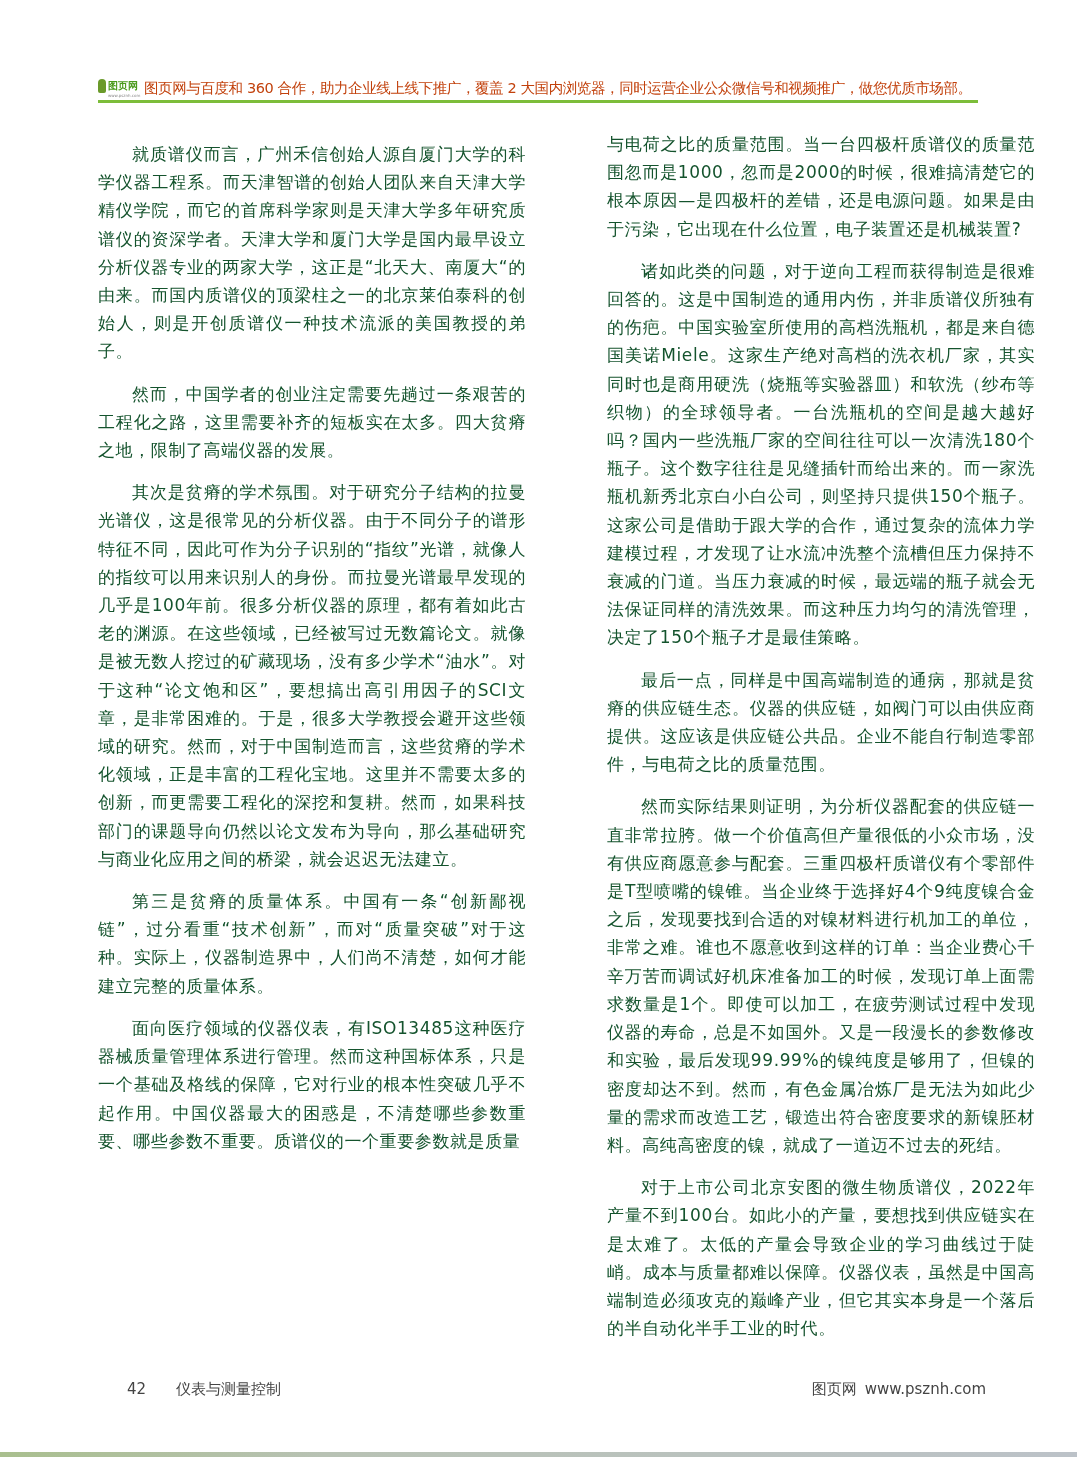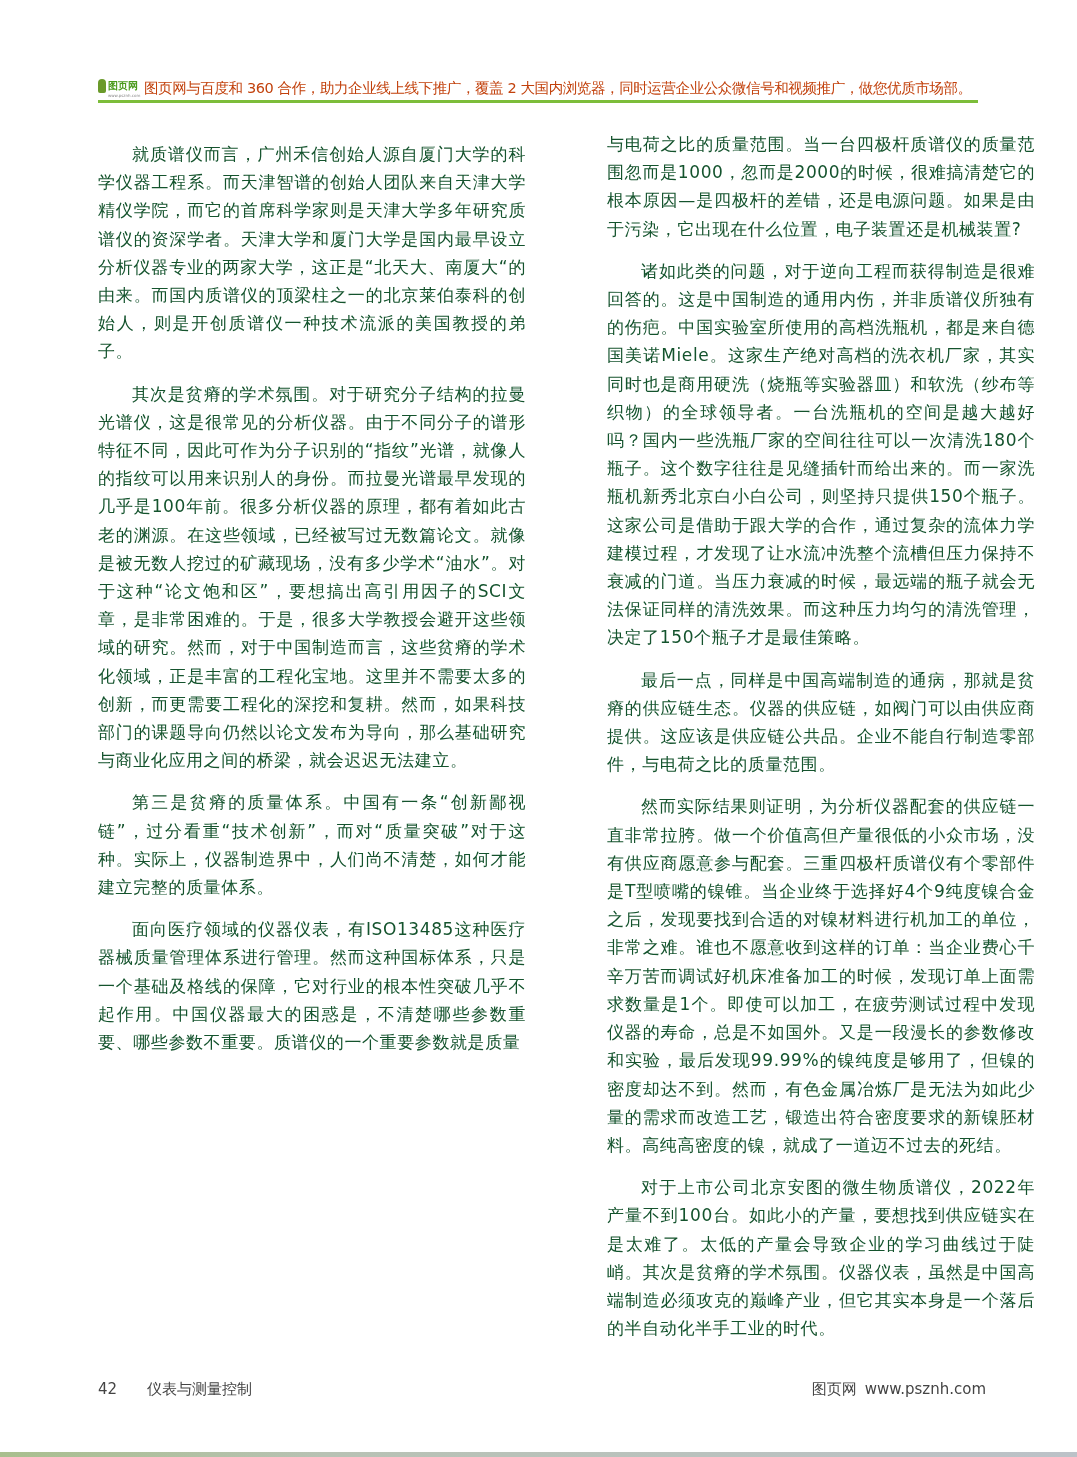--- a/index.html
+++ b/index.html
@@ -37,21 +37,21 @@
     text-align: justify; color: #14532d;
   }
   .col-left { left: 98px; }
   .col-right { left: 588px; top: 130px; margin-left: 19px; }
   .col p { margin: 0 0 14px 0; text-indent: 2em; }
   .col p.cont { text-indent: 0; }
   .footer {
     position: absolute; top: 1378px; left: 98px; width: 888px; height: 22px;
     font-size: 15px; color: #444; display: flex; align-items: center;
   }
-  .footer .page-num { margin-right: 30px; }
+  .footer .page-num { margin-right: 30px; margin-left: 29px; }
   .footer .mag { flex: 1; }
   .footer .site { letter-spacing: 0; }
   .bottom-bar {
     position: absolute; left: 0; bottom: 0; width: 1077px; height: 5px;
     background: linear-gradient(to right, #a9bf8e 0%, #b8c2b4 30%, #bcc2c8 100%);
   }
 </style>
 </head>
 <body>
 
@@ -62,31 +62,32 @@
       <span class="logo-text">图页网</span>
     </div>
     <span class="logo-url">www.psznh.com</span>
   </div>
   <span class="header-text">图页网与百度和 360 合作，助力企业线上线下推广，覆盖 2 大国内浏览器，同时运营企业公众微信号和视频推广，做您优质市场部。</span>
 </div>
 <div class="header-rule"></div>
 
 <div class="col col-left">
   <p>就质谱仪而言，广州禾信创始人源自厦门大学的科学仪器工程系。而天津智谱的创始人团队来自天津大学精仪学院，而它的首席科学家则是天津大学多年研究质谱仪的资深学者。天津大学和厦门大学是国内最早设立分析仪器专业的两家大学，这正是“北天大、南厦大“的由来。而国内质谱仪的顶梁柱之一的北京莱伯泰科的创始人，则是开创质谱仪一种技术流派的美国教授的弟子。</p>
+  <p>然而，中国学者的创业注定需要先趟过一条艰苦的工程化之路，这里需要补齐的短板实在太多。四大贫瘠之地，限制了高端仪器的发展。</p>
   <p>其次是贫瘠的学术氛围。对于研究分子结构的拉曼光谱仪，这是很常见的分析仪器。由于不同分子的谱形特征不同，因此可作为分子识别的“指纹”光谱，就像人的指纹可以用来识别人的身份。而拉曼光谱最早发现的几乎是100年前。很多分析仪器的原理，都有着如此古老的渊源。在这些领域，已经被写过无数篇论文。就像是被无数人挖过的矿藏现场，没有多少学术“油水”。对于这种“论文饱和区”，要想搞出高引用因子的SCI文章，是非常困难的。于是，很多大学教授会避开这些领域的研究。然而，对于中国制造而言，这些贫瘠的学术化领域，正是丰富的工程化宝地。这里并不需要太多的创新，而更需要工程化的深挖和复耕。然而，如果科技部门的课题导向仍然以论文发布为导向，那么基础研究与商业化应用之间的桥梁，就会迟迟无法建立。</p>
   <p>第三是贫瘠的质量体系。中国有一条“创新鄙视链”，过分看重“技术创新”，而对“质量突破”对于这种。实际上，仪器制造界中，人们尚不清楚，如何才能建立完整的质量体系。</p>
   <p>面向医疗领域的仪器仪表，有ISO13485这种医疗器械质量管理体系进行管理。然而这种国标体系，只是一个基础及格线的保障，它对行业的根本性突破几乎不起作用。中国仪器最大的困惑是，不清楚哪些参数重要、哪些参数不重要。质谱仪的一个重要参数就是质量</p>
 </div>
 
 <div class="col col-right">
   <p class="cont">与电荷之比的质量范围。当一台四极杆质谱仪的质量范围忽而是1000，忽而是2000的时候，很难搞清楚它的根本原因—是四极杆的差错，还是电源问题。如果是由于污染，它出现在什么位置，电子装置还是机械装置?</p>
   <p>诸如此类的问题，对于逆向工程而获得制造是很难回答的。这是中国制造的通用内伤，并非质谱仪所独有的伤疤。中国实验室所使用的高档洗瓶机，都是来自德国美诺Miele。这家生产绝对高档的洗衣机厂家，其实同时也是商用硬洗（烧瓶等实验器皿）和软洗（纱布等织物）的全球领导者。一台洗瓶机的空间是越大越好吗？国内一些洗瓶厂家的空间往往可以一次清洗180个瓶子。这个数字往往是见缝插针而给出来的。而一家洗瓶机新秀北京白小白公司，则坚持只提供150个瓶子。这家公司是借助于跟大学的合作，通过复杂的流体力学建模过程，才发现了让水流冲洗整个流槽但压力保持不衰减的门道。当压力衰减的时候，最远端的瓶子就会无法保证同样的清洗效果。而这种压力均匀的清洗管理，决定了150个瓶子才是最佳策略。</p>
   <p>最后一点，同样是中国高端制造的通病，那就是贫瘠的供应链生态。仪器的供应链，如阀门可以由供应商提供。这应该是供应链公共品。企业不能自行制造零部件，与电荷之比的质量范围。</p>
   <p>然而实际结果则证明，为分析仪器配套的供应链一直非常拉胯。做一个价值高但产量很低的小众市场，没有供应商愿意参与配套。三重四极杆质谱仪有个零部件是T型喷嘴的镍锥。当企业终于选择好4个9纯度镍合金之后，发现要找到合适的对镍材料进行机加工的单位，非常之难。谁也不愿意收到这样的订单：当企业费心千辛万苦而调试好机床准备加工的时候，发现订单上面需求数量是1个。即使可以加工，在疲劳测试过程中发现仪器的寿命，总是不如国外。又是一段漫长的参数修改和实验，最后发现99.99%的镍纯度是够用了，但镍的密度却达不到。然而，有色金属冶炼厂是无法为如此少量的需求而改造工艺，锻造出符合密度要求的新镍胚材料。高纯高密度的镍，就成了一道迈不过去的死结。</p>
-  <p>对于上市公司北京安图的微生物质谱仪，2022年产量不到100台。如此小的产量，要想找到供应链实在是太难了。太低的产量会导致企业的学习曲线过于陡峭。其次是贫瘠的学术氛围。仪器仪表，虽然是中国高端制造必须攻克的巅峰产业，但它其实本身是一个落后的半自动化半手工业的时代。</p>
+  <p>对于上市公司北京安图的微生物质谱仪，2022年产量不到100台。如此小的产量，要想找到供应链实在是太难了。太低的产量会导致企业的学习曲线过于陡峭。成本与质量都难以保障。仪器仪表，虽然是中国高端制造必须攻克的巅峰产业，但它其实本身是一个落后的半自动化半手工业的时代。</p>
 </div>
 
 <div class="footer">
   <span class="page-num">42</span>
   <span class="mag">仪表与测量控制</span>
   <span class="site">图页网</span>
   <span style="display:inline-block;width:8px"></span>
   <span class="site">www.psznh.com</span>
 </div>
 

